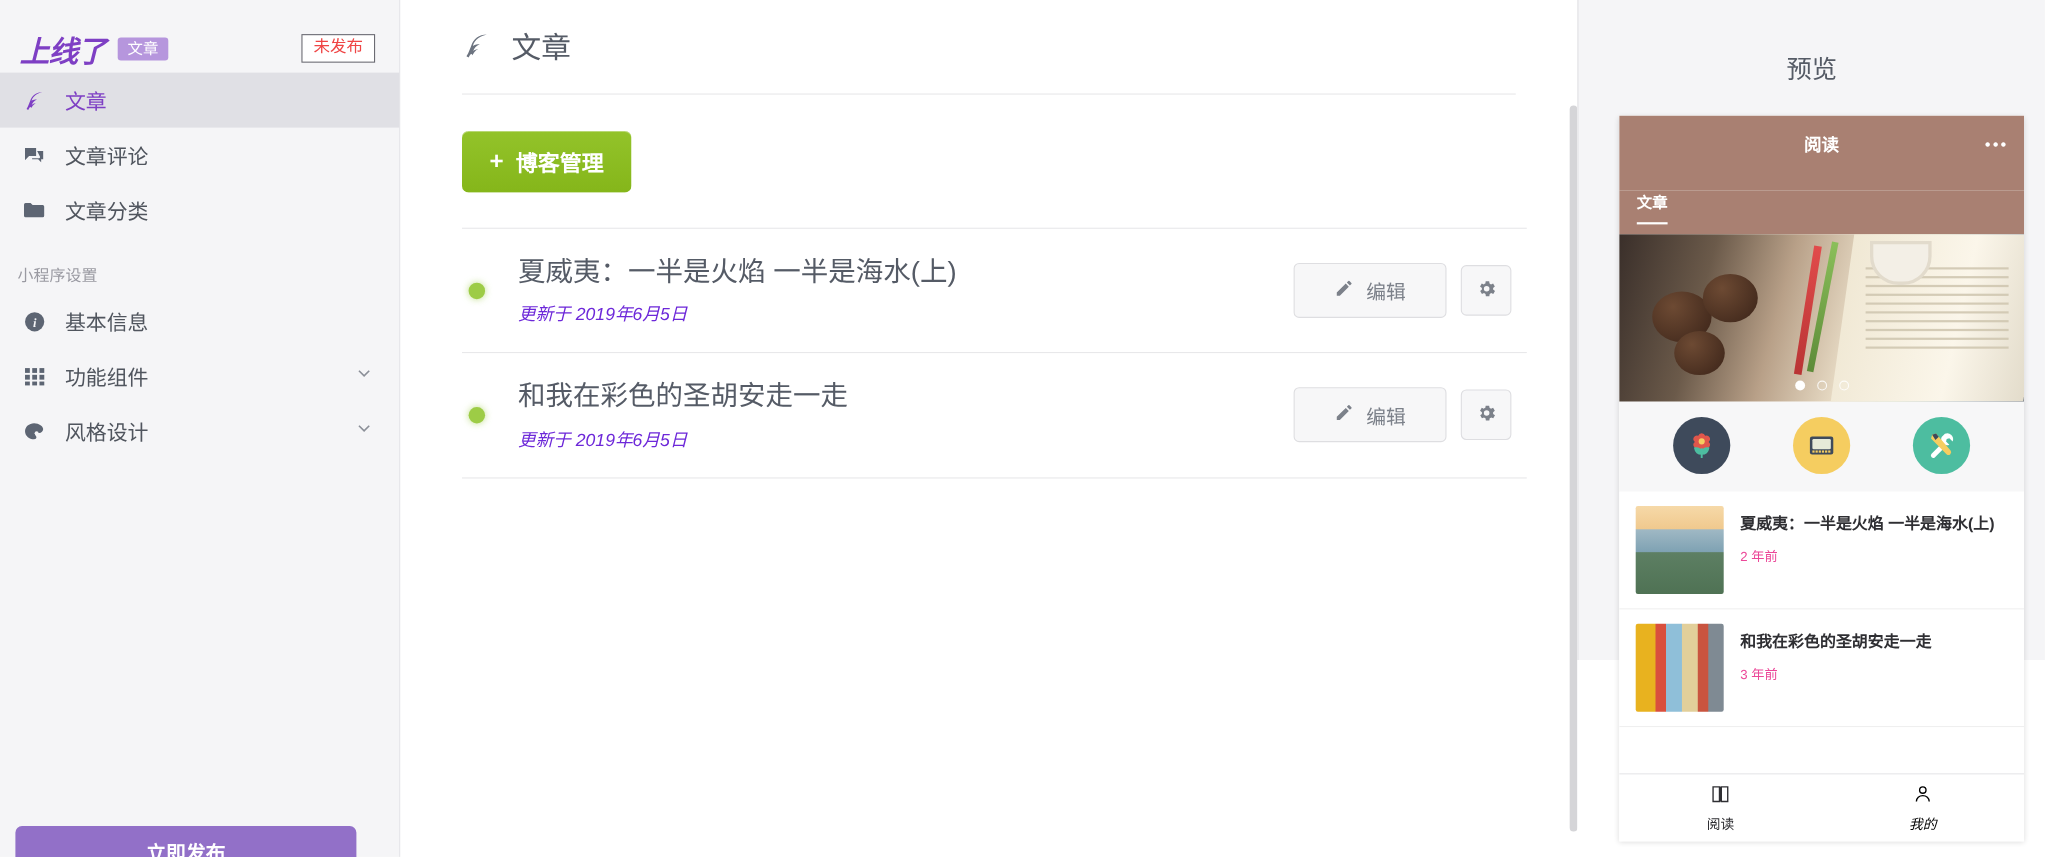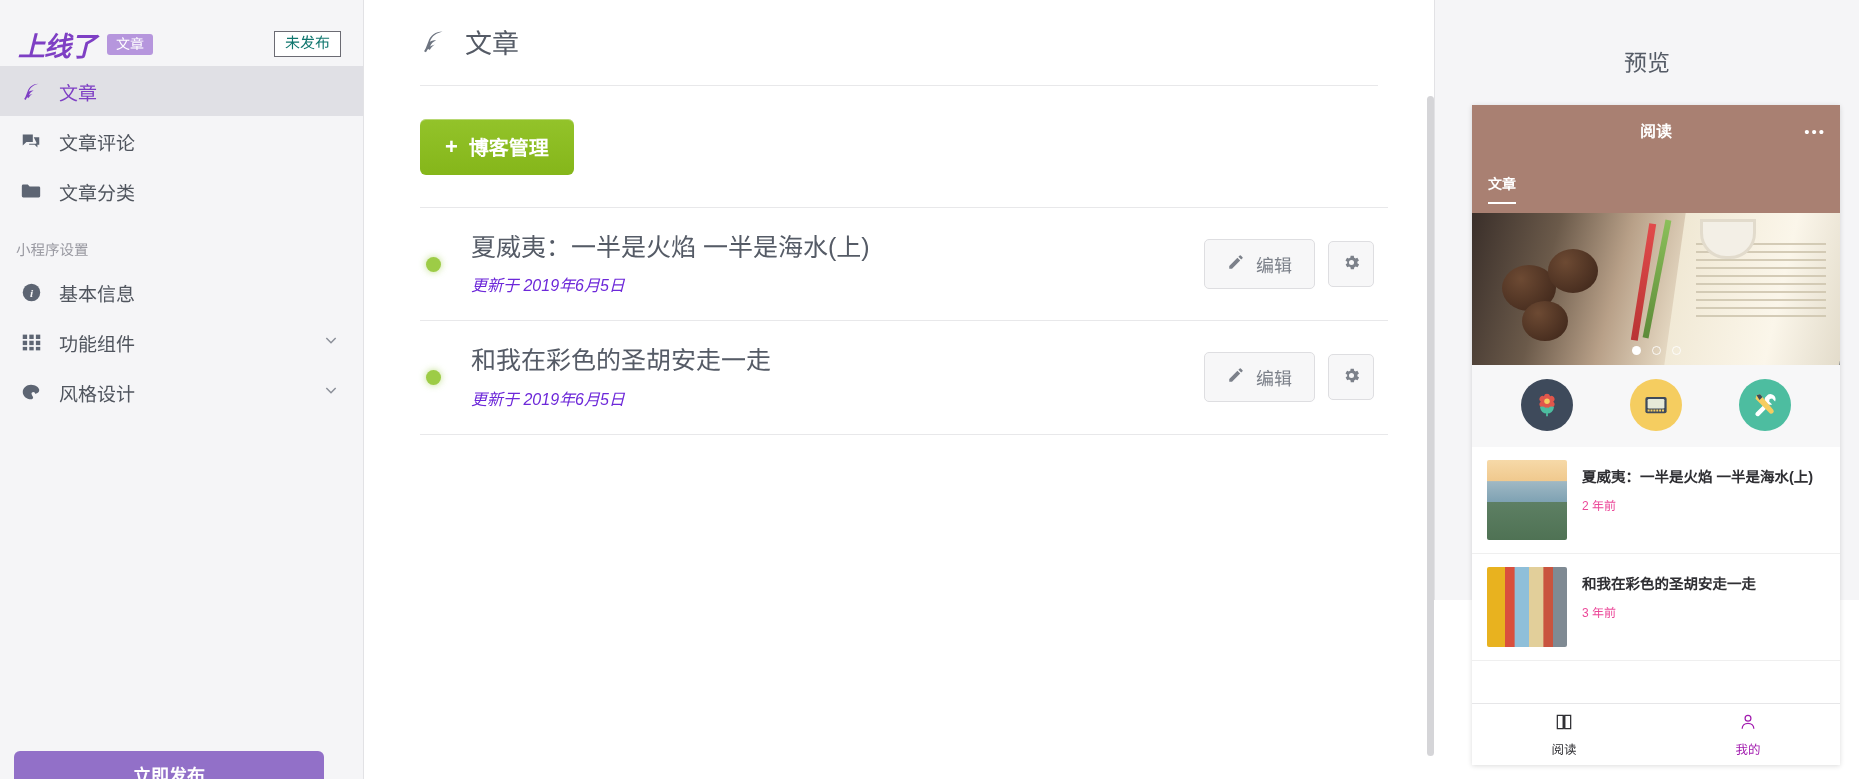--- a/index.html
+++ b/index.html
@@ -31,21 +31,21 @@
   }
   .brand-tag {
     margin-left: 11px;
     background: #b696dd; color: #ffffff;
     font-size: 14px; padding: 3px 9px 4px; border-radius: 3px;
     line-height: 1;
   }
   .publish-state {
     margin-left: auto;
     border: 1px solid #6b6b73;
-    color: #0f766e;
+    color: #ef4444;
     font-size: 15px;
     padding: 3px 10px 5px;
     background: #ffffff;
     line-height: 1.1;
   }
   .nav-section-title {
     color: #9a9aa2; font-size: 14.5px;
     padding: 22px 0 8px 16px;
   }
   .nav-item {
@@ -122,21 +122,21 @@
   .post-title { font-size: 25px; color: #555b66; line-height: 1.25; }
   .post-date {
     font-size: 16px; color: #6d28d9; font-style: italic;
     margin-top: 9px;
   }
   .post-actions { display: flex; align-items: center; gap: 13px; }
   .btn-ghost {
     display: inline-flex; align-items: center; gap: 11px;
     background: #f7f7f8; border: 1px solid #dedee1;
     border-radius: 5px; color: #7c818a;
-    font-size: 18px; padding: 11px 22px; cursor: pointer;
+    font-size: 18px; padding: 11px 36px; cursor: pointer;
   }
   .btn-icon-only {
     background: #f7f7f8; border: 1px solid #dedee1;
     border-radius: 5px; color: #7c818a;
     width: 46px; height: 46px; cursor: pointer;
     display: inline-flex; align-items: center; justify-content: center;
   }
 
   
   .main-scroll {
@@ -269,21 +269,21 @@
     height: 62px; flex: 0 0 62px; background: #ffffff;
     border-top: 1px solid #e6e6e8;
     display: flex;
   }
   .tb {
     flex: 1 1 50%; display: flex; flex-direction: column;
     align-items: center; justify-content: center; gap: 4px;
     font-size: 12.5px;
   }
   .tb.on { color: #2f2f33; }
-  .tb.off { color: #a21caf; }
+  .tb.off { color: #000000; font-style: italic; }
 </style>
 </head>
 <body>
 
 <div class="app">
 
   <aside class="sidebar">
     <div class="brand-row">
       <span class="brand-logo">上线了</span>
       <span class="brand-tag">文章</span>

